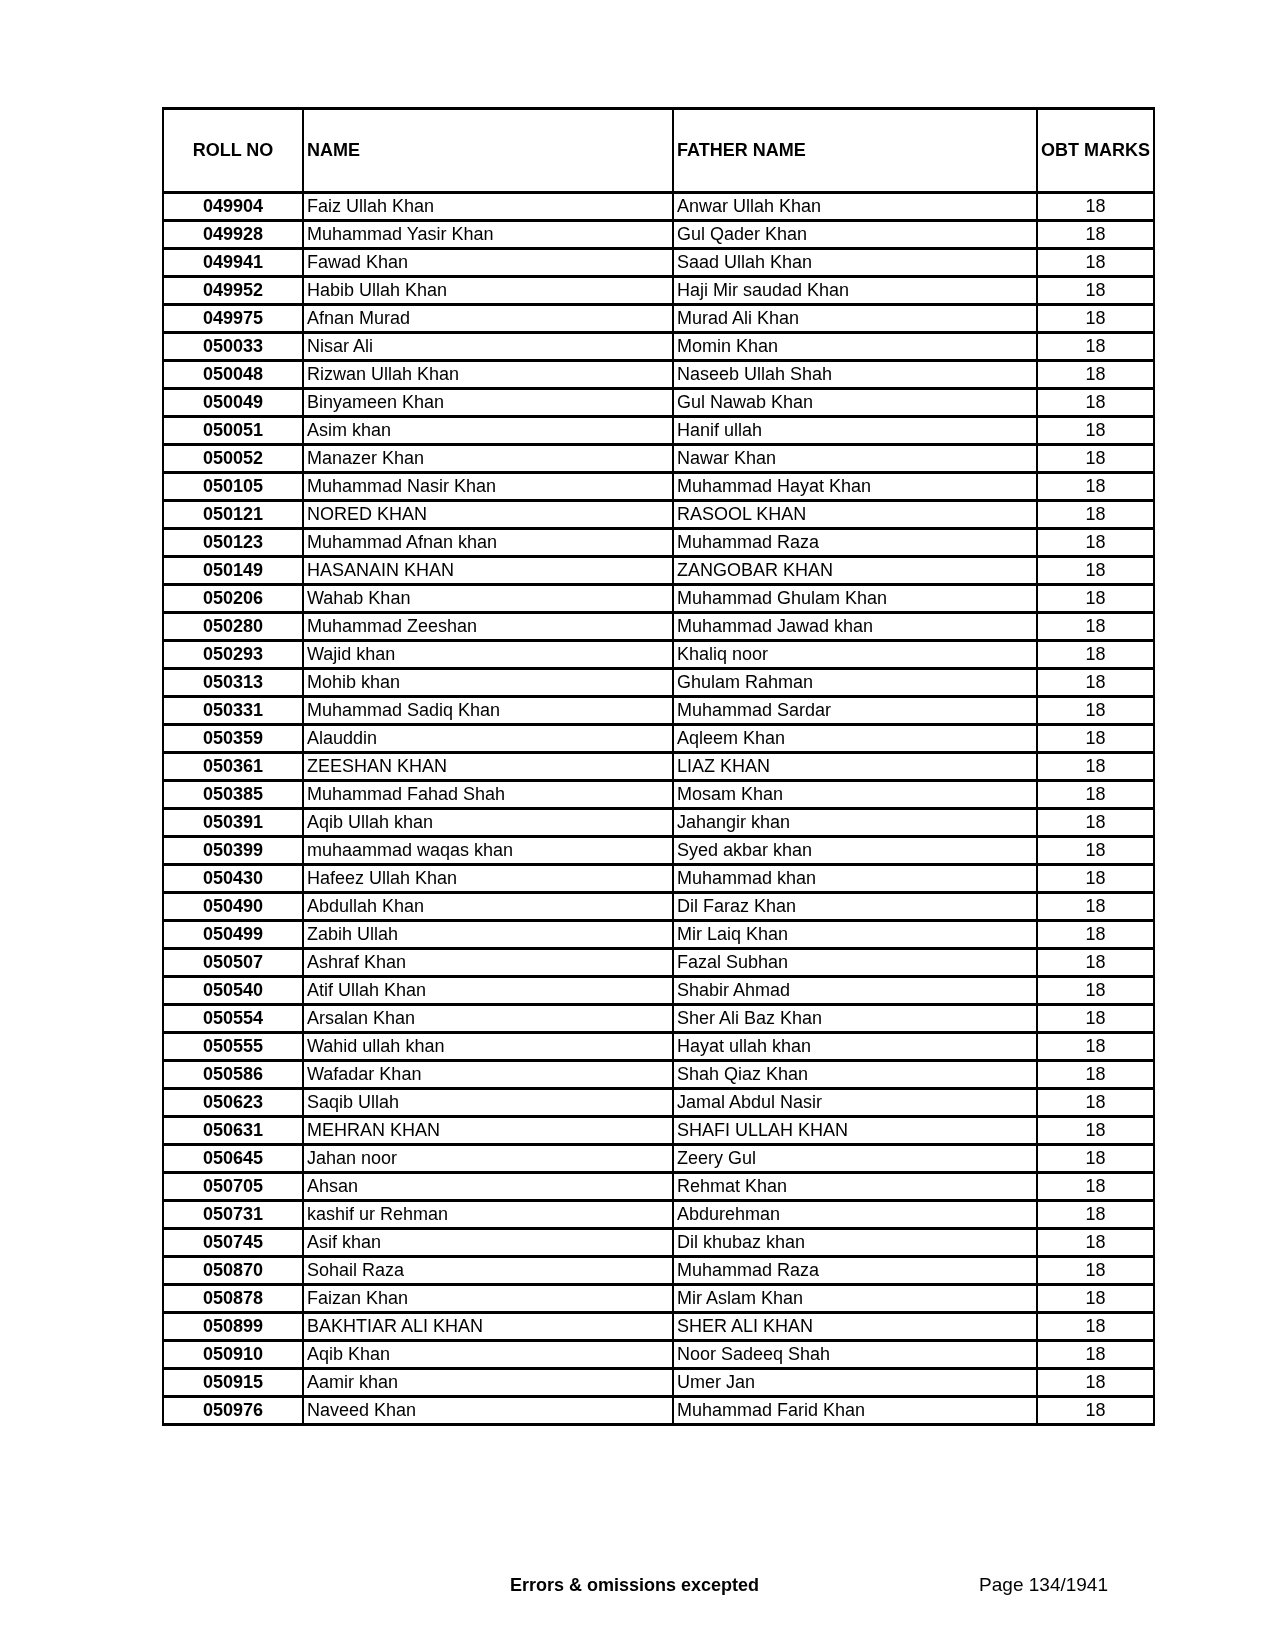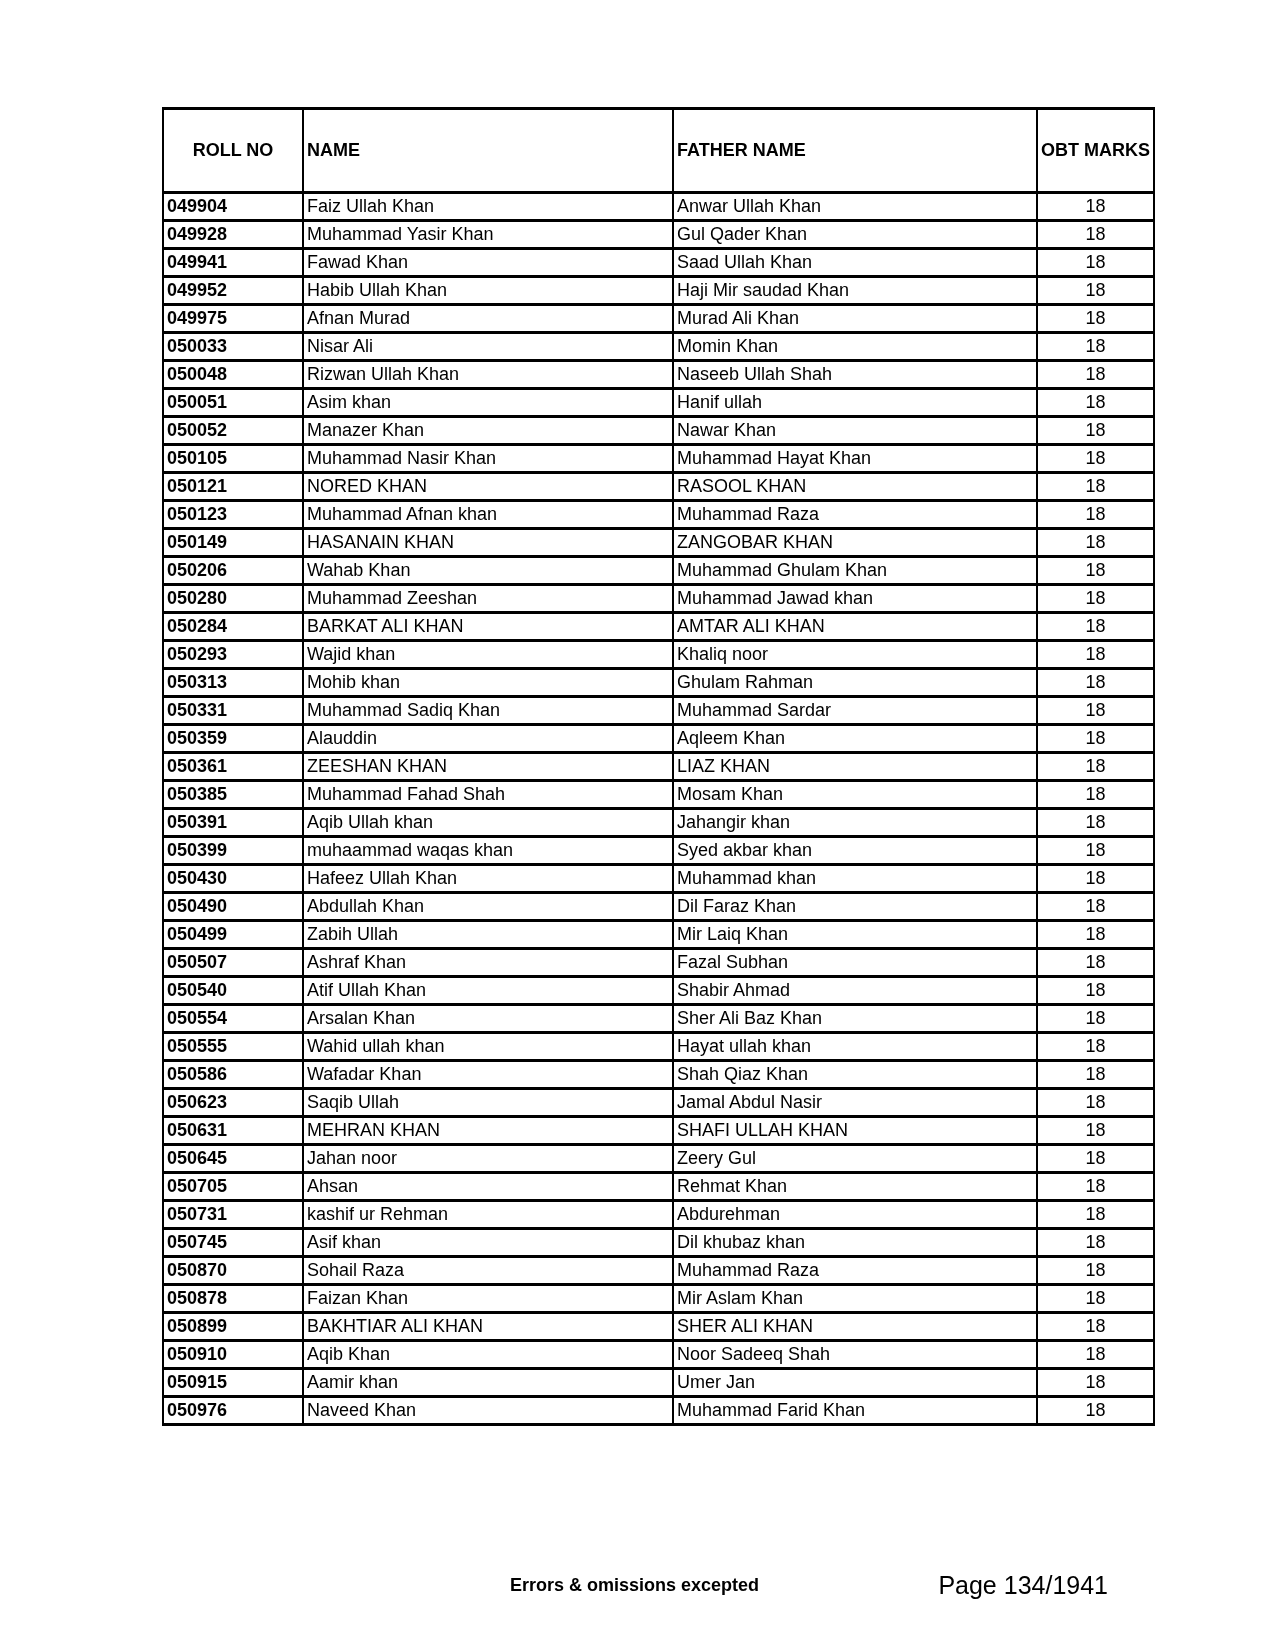--- a/index.html
+++ b/index.html
@@ -53,20 +53,21 @@
     white-space: normal;
     line-height: 1.35;
     padding: 0 2px;
   }
   table.results tbody td {
     height: 25px;
     font-size: 18px;
     line-height: 25px;
   }
   td.roll {
+    text-align: center;
     font-weight: bold;
     font-size: 17px;
   }
   td.name, td.father { text-align: left; }
   td.marks {
     text-align: center;
     font-size: 17px;
   }
   .footer {
     position: absolute;
@@ -79,21 +80,21 @@
     position: absolute;
     left: 0; right: 1px;
     text-align: center;
     font-weight: bold;
     font-size: 18px;
     line-height: 30px;
   }
   .footer .page-num {
     position: absolute;
     right: 0;
-    font-size: 25px;
+    font-size: 19px;
     line-height: 30px;
   }
 </style>
 </head>
 <body>
 
 <div class="page">
 
   <table class="results">
     <colgroup>
@@ -147,20 +148,26 @@
           <td class="father">Momin Khan</td>
           <td class="marks">18</td>
         </tr>
         <tr>
           <td class="roll">050048</td>
           <td class="name">Rizwan Ullah Khan</td>
           <td class="father">Naseeb Ullah Shah</td>
           <td class="marks">18</td>
         </tr>
         <tr>
+          <td class="roll">050049</td>
+          <td class="name">Binyameen Khan</td>
+          <td class="father">Gul Nawab Khan</td>
+          <td class="marks">18</td>
+        </tr>
+        <tr>
           <td class="roll">050051</td>
           <td class="name">Asim khan</td>
           <td class="father">Hanif ullah</td>
           <td class="marks">18</td>
         </tr>
         <tr>
           <td class="roll">050052</td>
           <td class="name">Manazer Khan</td>
           <td class="father">Nawar Khan</td>
           <td class="marks">18</td>
@@ -192,26 +199,20 @@
         <tr>
           <td class="roll">050206</td>
           <td class="name">Wahab Khan</td>
           <td class="father">Muhammad Ghulam Khan</td>
           <td class="marks">18</td>
         </tr>
         <tr>
           <td class="roll">050280</td>
           <td class="name">Muhammad Zeeshan</td>
           <td class="father">Muhammad Jawad khan</td>
-          <td class="marks">18</td>
-        </tr>
-        <tr>
-          <td class="roll">050284</td>
-          <td class="name">BARKAT ALI KHAN</td>
-          <td class="father">AMTAR ALI KHAN</td>
           <td class="marks">18</td>
         </tr>
         <tr>
           <td class="roll">050293</td>
           <td class="name">Wajid khan</td>
           <td class="father">Khaliq noor</td>
           <td class="marks">18</td>
         </tr>
         <tr>
           <td class="roll">050313</td>

